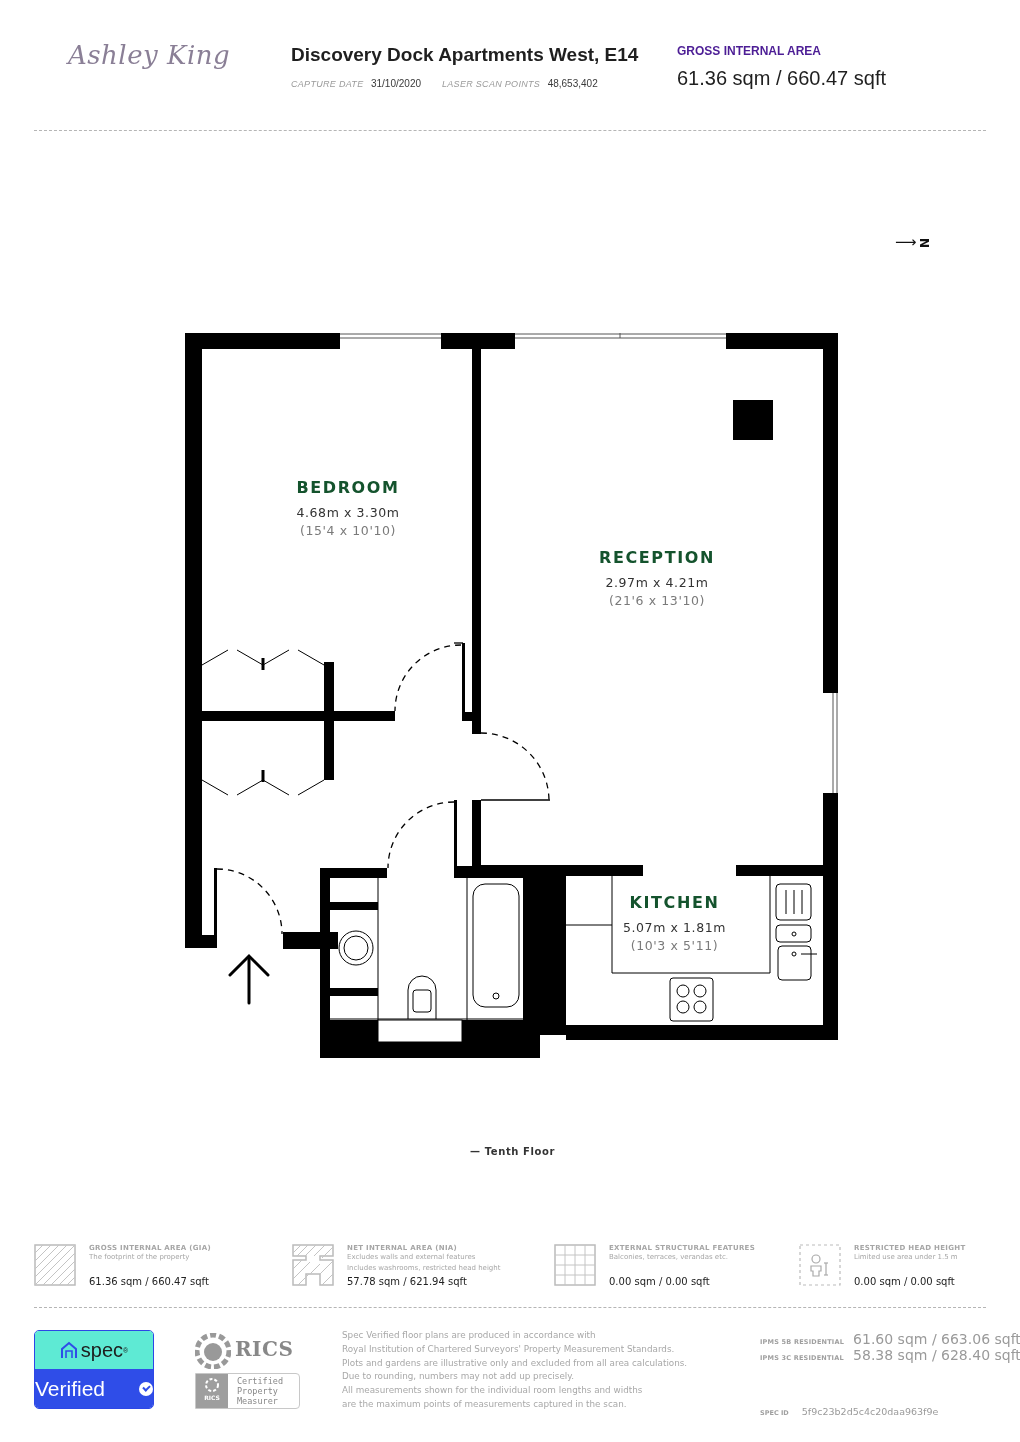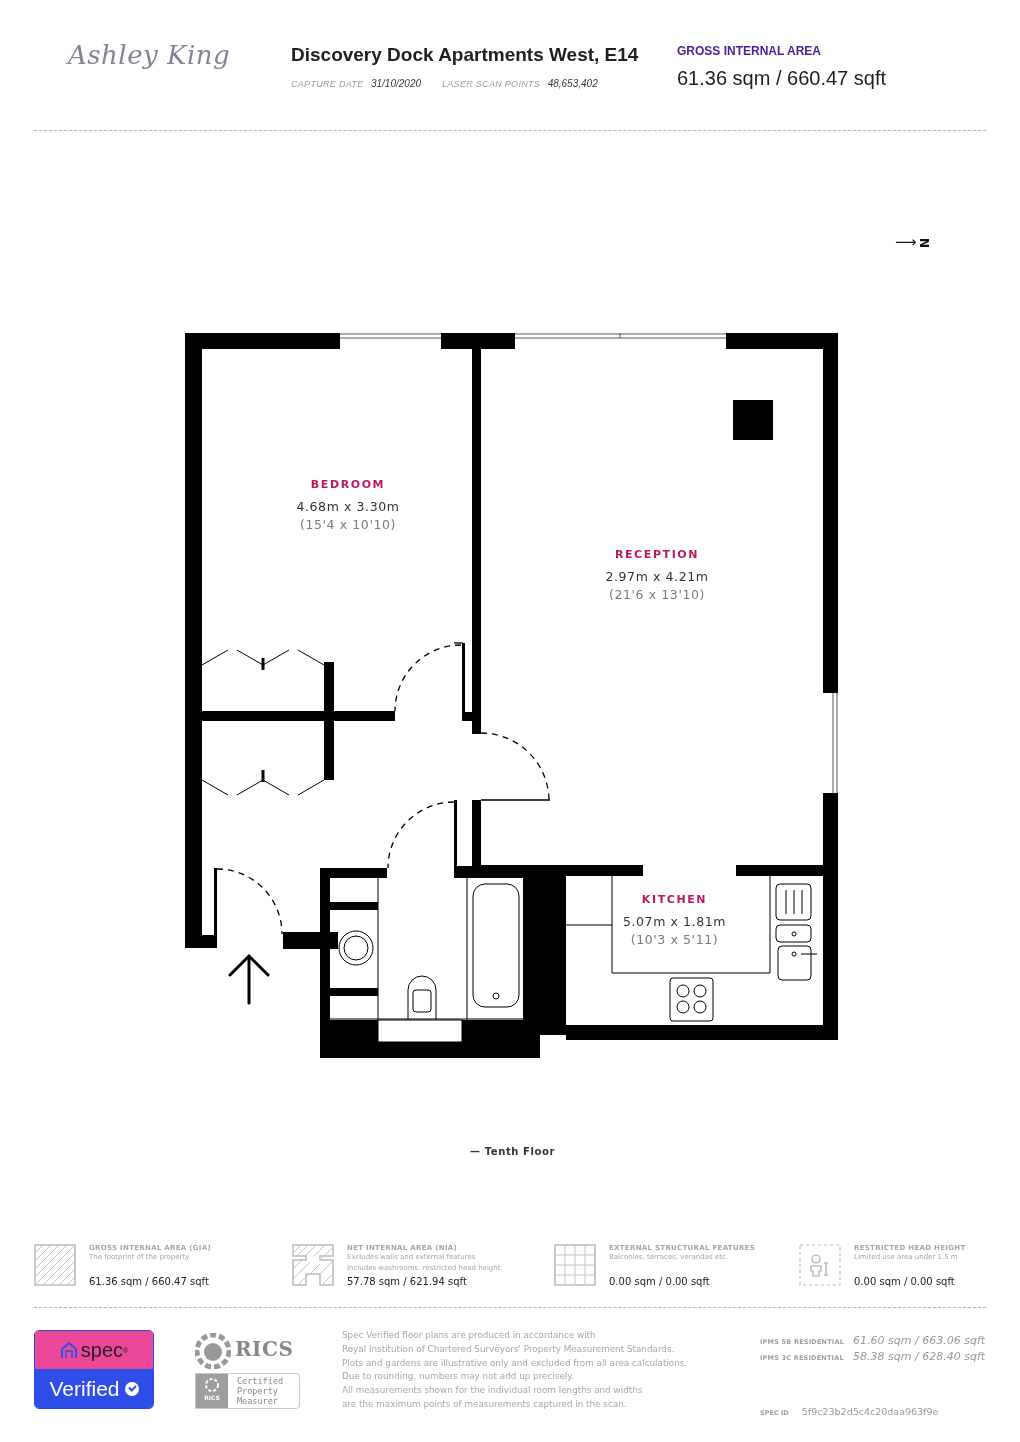--- a/index.html
+++ b/index.html
@@ -2,52 +2,52 @@
 <html><head>
 <meta charset="utf-8">
 <style>
   html, body { margin:0; padding:0; background:#ffffff; }
   body { width:1020px; height:1442px; position:relative; overflow:hidden; font-family:"DejaVu Sans", sans-serif; color:#1a1a1a; }
   .abs { position:absolute; }
   .logo { left:68px; top:40px; font-family:"DejaVu Serif", serif; font-style:italic; font-size:26px; color:#8a7f96; letter-spacing:0.5px; }
   .title { left:291px; top:44px; font-family:"Liberation Sans", sans-serif; font-size:19px; font-weight:bold; color:#1f1f1f; }
   .meta { top:78px; font-family:"Liberation Sans", sans-serif; font-size:9px; }
   .meta .k { color:#9a9a9a; letter-spacing:0.3px;font-style:italic; }
-  .meta .v { color:#3a3a3a; font-size:10px;font-style:italic; }
+  .meta .v { color:#3a3a3a; font-size:10px; }
   .gia-label { left:677px; top:44px; font-family:"Liberation Sans", sans-serif; font-size:12px; color:#4c1d95; font-weight:bold; }
   .gia-value { left:677px; top:67px; font-family:"Liberation Sans", sans-serif; font-size:20px; color:#1f1f1f; }
   .dash { left:34px; width:952px; height:0; border-top:1.5px dashed #b5b5b5; }
   .north { left:895px; top:233px; font-family:"DejaVu Sans", sans-serif; font-size:15px; color:#111; }
   .north .n { display:inline-block; transform:rotate(90deg); font-weight:bold; font-size:12px; margin-left:2px; }
   .room-label { text-align:center; font-family:"DejaVu Sans", sans-serif; }
-  .room-label .nm { font-size:11px; font-weight:bold; letter-spacing:1.6px; color:#be185d; }
+  .room-label .nm { font-size:16px; font-weight:bold; letter-spacing:1.6px; color:#14532d; }
   .room-label .m { font-size:12.5px; letter-spacing:0.6px; color:#333; margin-top:8px; }
   .room-label .ft { font-size:12.5px; letter-spacing:0.6px; color:#7a7a7a; margin-top:3px; }
   .floor-label { left:470px; top:1146px; font-family:"DejaVu Sans", sans-serif; font-size:10px; font-weight:bold; letter-spacing:0.6px; color:#333; }
   .legend-item { top:1240px; height:50px; }
   .legend-item .ic { position:absolute; left:0; top:4px; width:42px; height:42px; }
   .legend-item .txt { position:absolute; left:55px; top:4px; font-family:"DejaVu Sans", sans-serif; }
   .legend-item .h { font-size:7px; color:#a6a6a6; font-weight:bold; letter-spacing:0.3px; white-space:nowrap; }
   .legend-item .d { font-size:7px; color:#a6a6a6; line-height:11px; white-space:nowrap; }
   .legend-item .val { position:absolute; left:55px; top:36px; font-size:10px; color:#222; white-space:nowrap; font-family:"DejaVu Sans", sans-serif; }
   .spec-badge { left:34px; top:1330px; width:118px; height:77px; border:1.5px solid #2d47e6; border-radius:5px; overflow:hidden; }
-  .spec-top { height:38px; background:#ec4899; display:flex; align-items:center; justify-content:center; font-family:"Liberation Sans", sans-serif; font-size:20px; color:#1d1d1d;text-align:right; }
+  .spec-top { height:38px; background:#5eead4; display:flex; align-items:center; justify-content:center; font-family:"Liberation Sans", sans-serif; font-size:20px; color:#1d1d1d;text-align:right; }
   .spec-top .reg { font-size:7px; vertical-align:top; }
-  .spec-bottom { height:39px; background:#2f4de8; color:#fff; display:flex; align-items:center; justify-content:center; font-family:"Liberation Sans", sans-serif; font-size:21px; }
+  .spec-bottom { height:39px; background:#2f4de8; color:#fff; display:flex; align-items:center; justify-content:space-between; font-family:"Liberation Sans", sans-serif; font-size:21px; }
   .spec-bottom .chk { display:inline-block; width:14px; height:14px; border-radius:50%; background:#fff; margin-left:5px; position:relative; }
   .spec-bottom .chk:after { content:""; position:absolute; left:4px; top:3px; width:5px; height:3px; border-left:2px solid #2f4de8; border-bottom:2px solid #2f4de8; transform:rotate(-45deg); }
   .rics-logo { left:195px; top:1333px; width:105px; height:36px; }
   .rics-logo .word { position:absolute; left:40px; top:4px; font-family:"DejaVu Serif", serif; font-weight:bold; font-size:20px; color:#888; letter-spacing:0.5px; }
   .rics-cert { left:195px; top:1373px; width:103px; height:34px; border:1px solid #c8c8c8; border-radius:0 4px 4px 0; }
   .rics-cert .left { position:absolute; left:0; top:0; width:32px; height:34px; background:#9e9e9e; color:#fff; font-size:6px; font-weight:bold; text-align:center; font-family:"DejaVu Sans", sans-serif; }
   .rics-cert .right { position:absolute; left:41px; top:2px; font-family:"DejaVu Sans Mono", monospace; font-size:8.5px; line-height:10px; color:#888; }
   .disclaimer { left:342px; top:1329px; font-family:"DejaVu Sans", sans-serif; font-size:8.8px; line-height:13.8px; color:#a8a8a8; white-space:nowrap; }
   .ipms { left:760px; font-family:"DejaVu Sans", sans-serif; white-space:nowrap; }
   .ipms .k { font-size:6.5px; font-weight:bold; color:#a0a0a0; display:inline-block; width:88px; letter-spacing:0.2px; }
-  .ipms .v { font-size:11px; color:#9a9a9a;font-style:italic; }
+  .ipms .v { font-size:14px; color:#9a9a9a; }
   .specid { left:760px; top:1400px; font-family:"DejaVu Sans", sans-serif; white-space:nowrap; }
   .specid .k { font-size:6.5px; font-weight:bold; color:#a0a0a0; margin-right:8px; }
   .specid .v { font-size:9.5px; color:#9a9a9a; }
   svg { position:absolute; left:0; top:0; }
 </style>
 </head>
 <body>
 
 <div class="abs logo">Ashley King</div>
 <div class="abs title">Discovery Dock Apartments West, E14</div>

